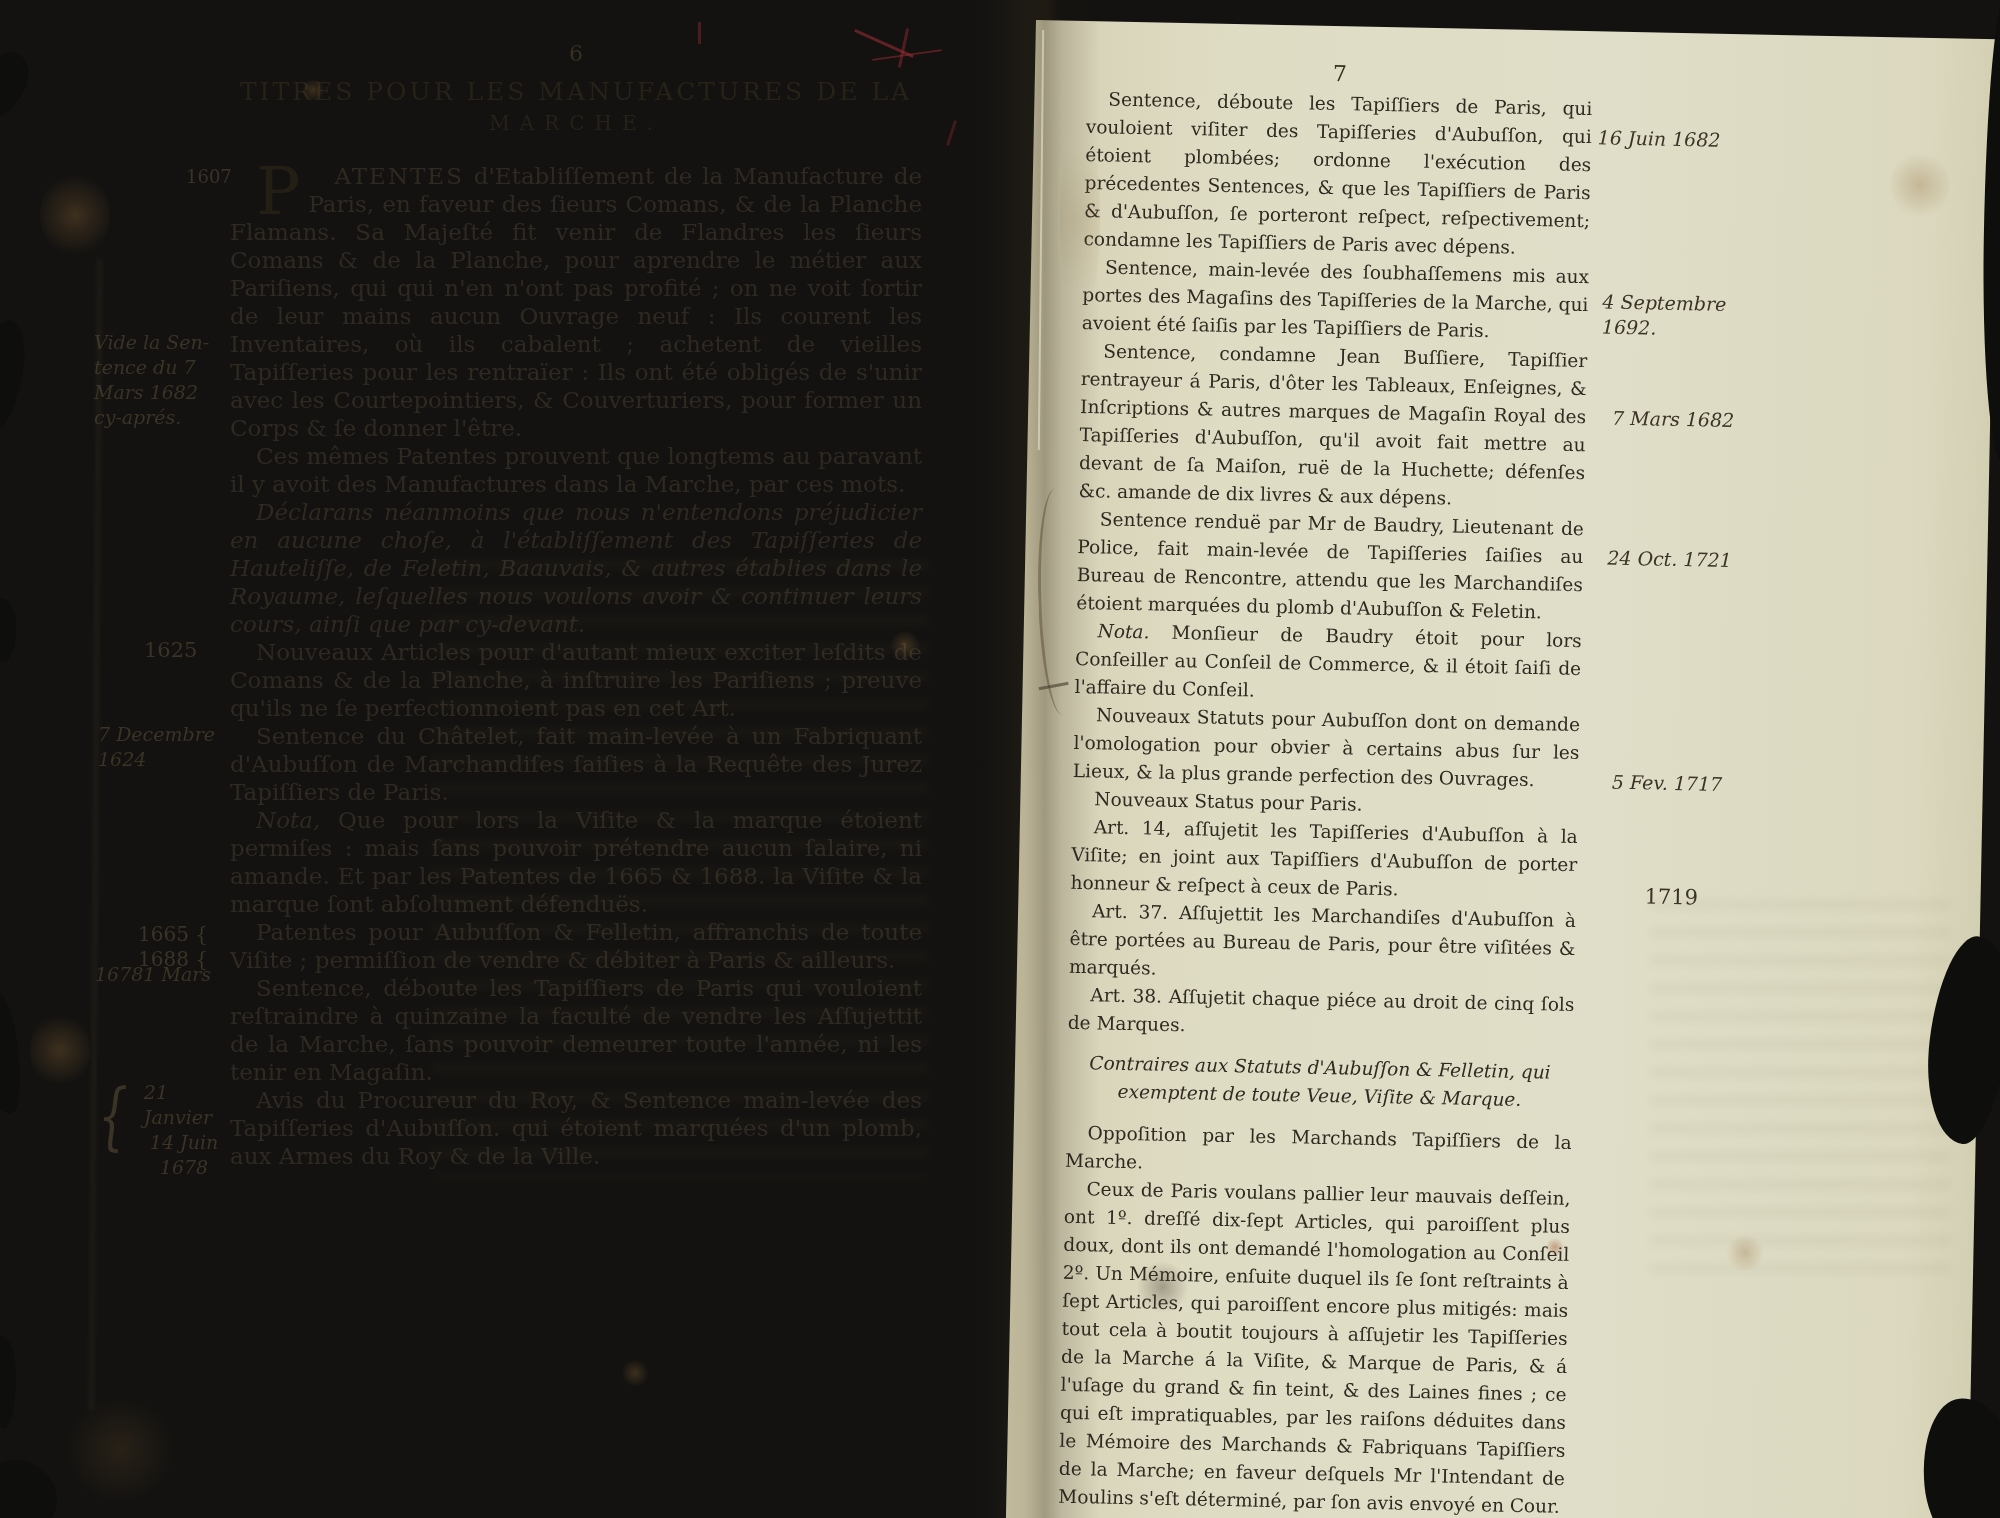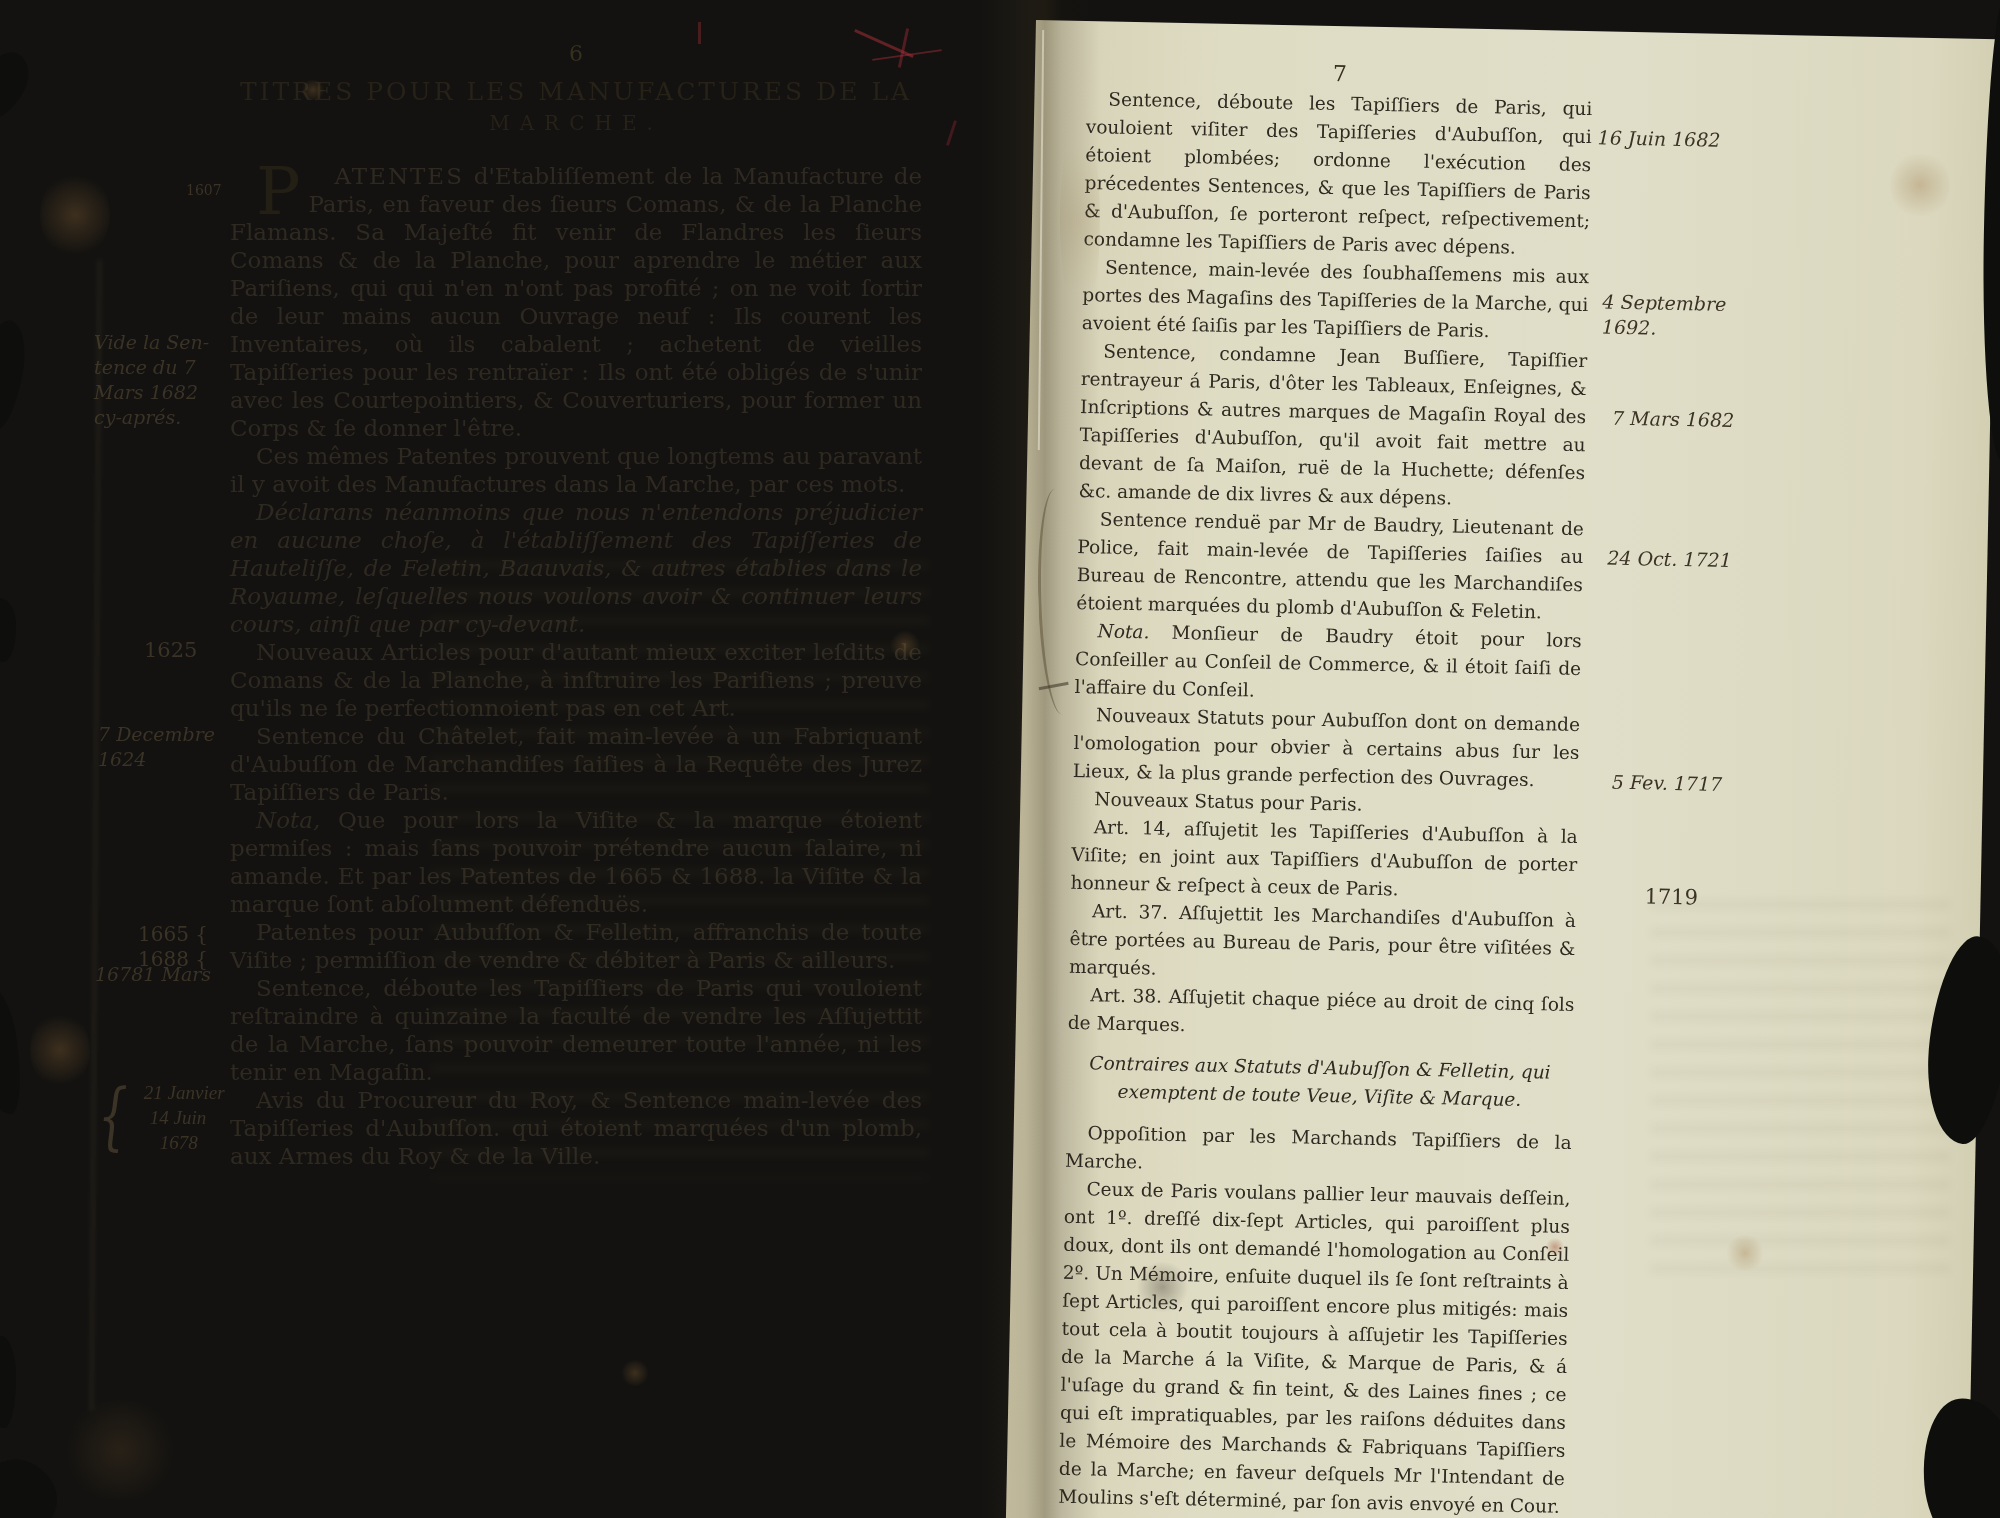--- a/index.html
+++ b/index.html
@@ -25,21 +25,21 @@
   .para.noindent{text-indent:0;}
   .it{font-style:italic;}
   .mnote{position:absolute;width:130px;font-style:italic;font-size:19px;line-height:25px;color:#3a3326;text-indent:0;text-align:left;}
   .mline{display:block;}
   .w-right .mline{text-align:left;}
   .dropcap{float:left;font-size:66px;line-height:52px;padding:4px 8px 0 0;color:#241f15;}
   .lead-caps{letter-spacing:2px;}
   .cent-it{font-style:italic;text-align:center !important;text-indent:0 !important;}
   .brace-note{display:flex;}
   .brace{font-size:72px;line-height:76px;font-weight:300;transform:scaleX(.65);transform-origin:left center;color:#3a3326;}
-  .bcol{display:block;padding-top:2px;font-family:Liberation Serif, serif;}
+  .bcol{display:block;padding-top:2px;}
   .sp-sm{margin-top:12px !important;}
   .sp-md{margin-top:14px !important;}
   .gutter{position:absolute;left:980px;top:0;width:120px;height:1518px;z-index:5;pointer-events:none;
     background:linear-gradient(90deg,rgba(0,0,0,0) 0%,rgba(84,70,44,.16) 38%,rgba(56,46,26,.32) 54%,rgba(30,25,14,.14) 68%,rgba(0,0,0,0) 100%);}
   .crease{position:absolute;left:1040px;top:30px;width:2px;height:420px;z-index:5;background:rgba(245,242,225,.5);transform:rotate(.6deg);pointer-events:none;}
   .blob{position:absolute;background:#0e0e0c;z-index:6;border-radius:46% 54% 42% 58%/52% 44% 56% 48%;pointer-events:none;}
   .stain{position:absolute;border-radius:50%;z-index:4;pointer-events:none;
     background:radial-gradient(circle,rgba(150,110,60,.32) 0%,rgba(150,110,60,0) 70%);}
   .smudge{background:radial-gradient(circle,rgba(70,64,52,.40) 0%,rgba(70,64,52,0) 70%);}
   .redmark{position:absolute;background:#b0303a;z-index:7;pointer-events:none;}
@@ -127,21 +127,21 @@
   </div>
 
   <div class="paper paper-left">
     <div class="fold"></div>
     <div class="text-col left">
       <div class="pagenum">6</div>
       <div class="title1">TITRES POUR LES MANUFACTURES DE LA</div>
       <div class="title2">MARCHE.</div>
 
       <p class="para noindent body-start">
-        <span class="mnote" style="left:-44px;top:16px;width:60px;font-style:normal;font-size:14px">1607</span>
+        <span class="mnote" style="left:-44px;top:2px;width:60px;font-style:normal;font-size:18px">1607</span>
         <span class="mnote" style="left:-136px;top:168px">
           <span class="mline">Vide la Sen-</span>
           <span class="mline">tence du 7</span>
           <span class="mline">Mars 1682</span>
           <span class="mline">cy-aprés.</span>
         </span>
         <span class="dropcap">P</span><span class="lead-caps">ATENTES</span>
         <span>d'Etabliſſement de la Manufacture de Paris, en faveur des ſieurs Comans, &amp; de la Planche Flamans. Sa Majeſté fit venir de Flandres les ſieurs Comans &amp; de la Planche, pour aprendre le métier aux Pariſiens, qui qui n'en n'ont pas profité ; on ne voit ſortir de leur mains aucun Ouvrage neuf : Ils courent les Inventaires, où ils cabalent ; achetent de vieilles Tapiſſeries pour les rentraïer : Ils ont été obligés de s'unir avec les Courtepointiers, &amp; Couverturiers, pour former un Corps &amp; ſe donner l'être.</span>
       </p>
 

